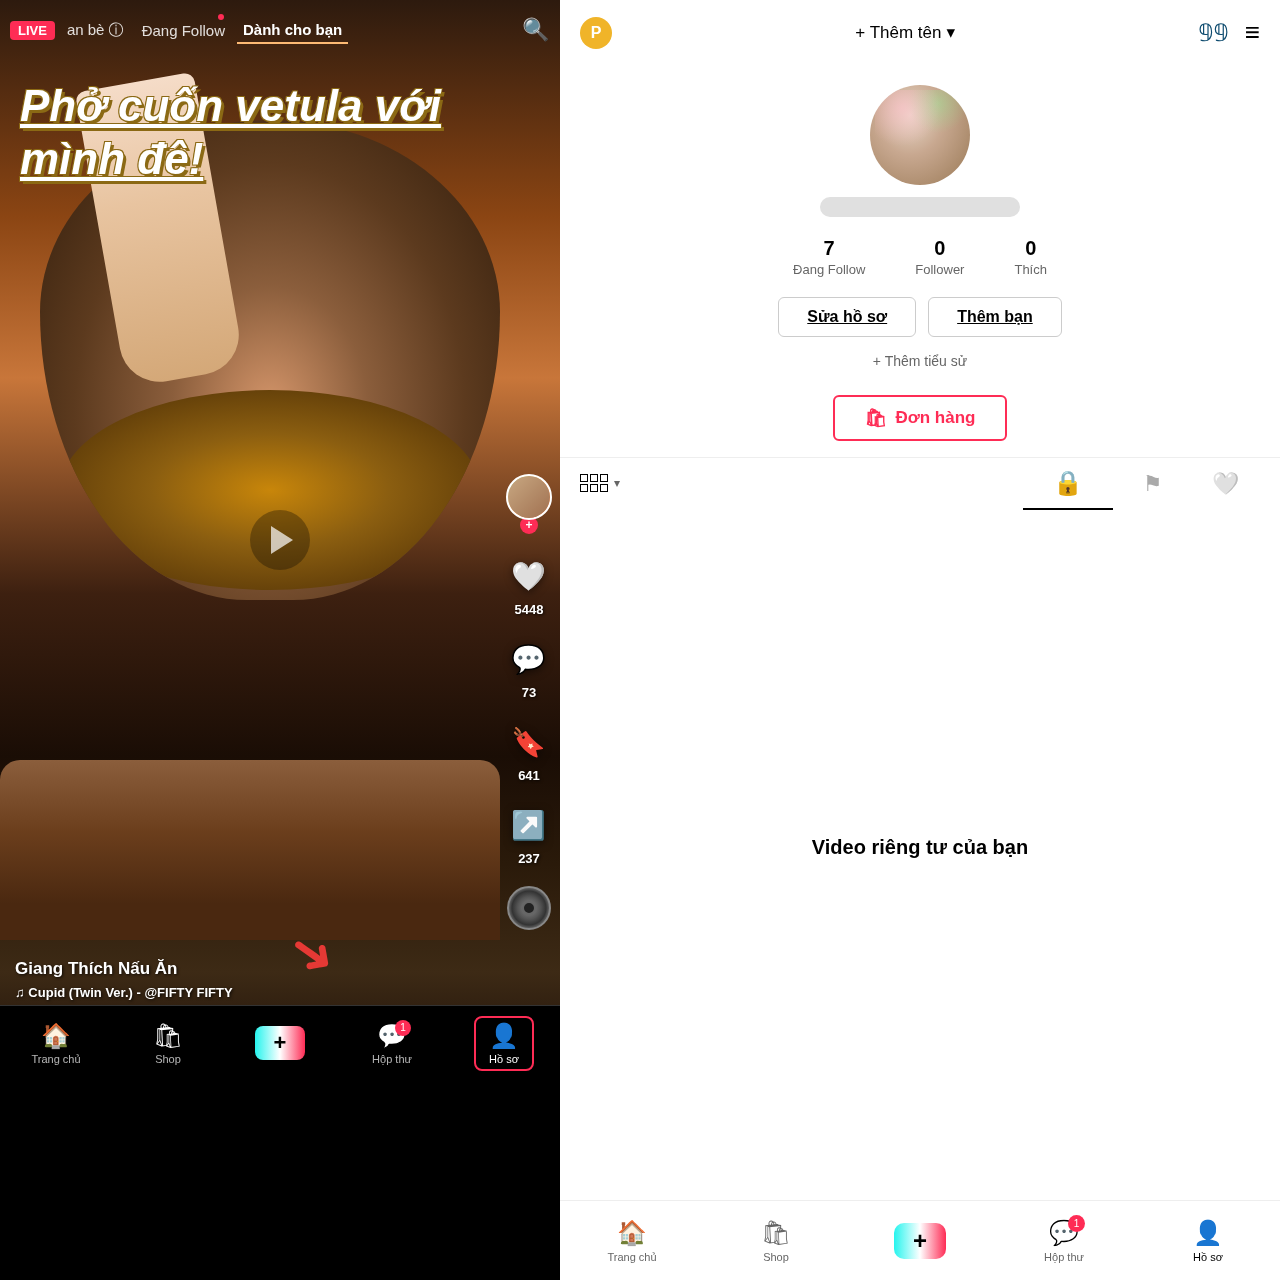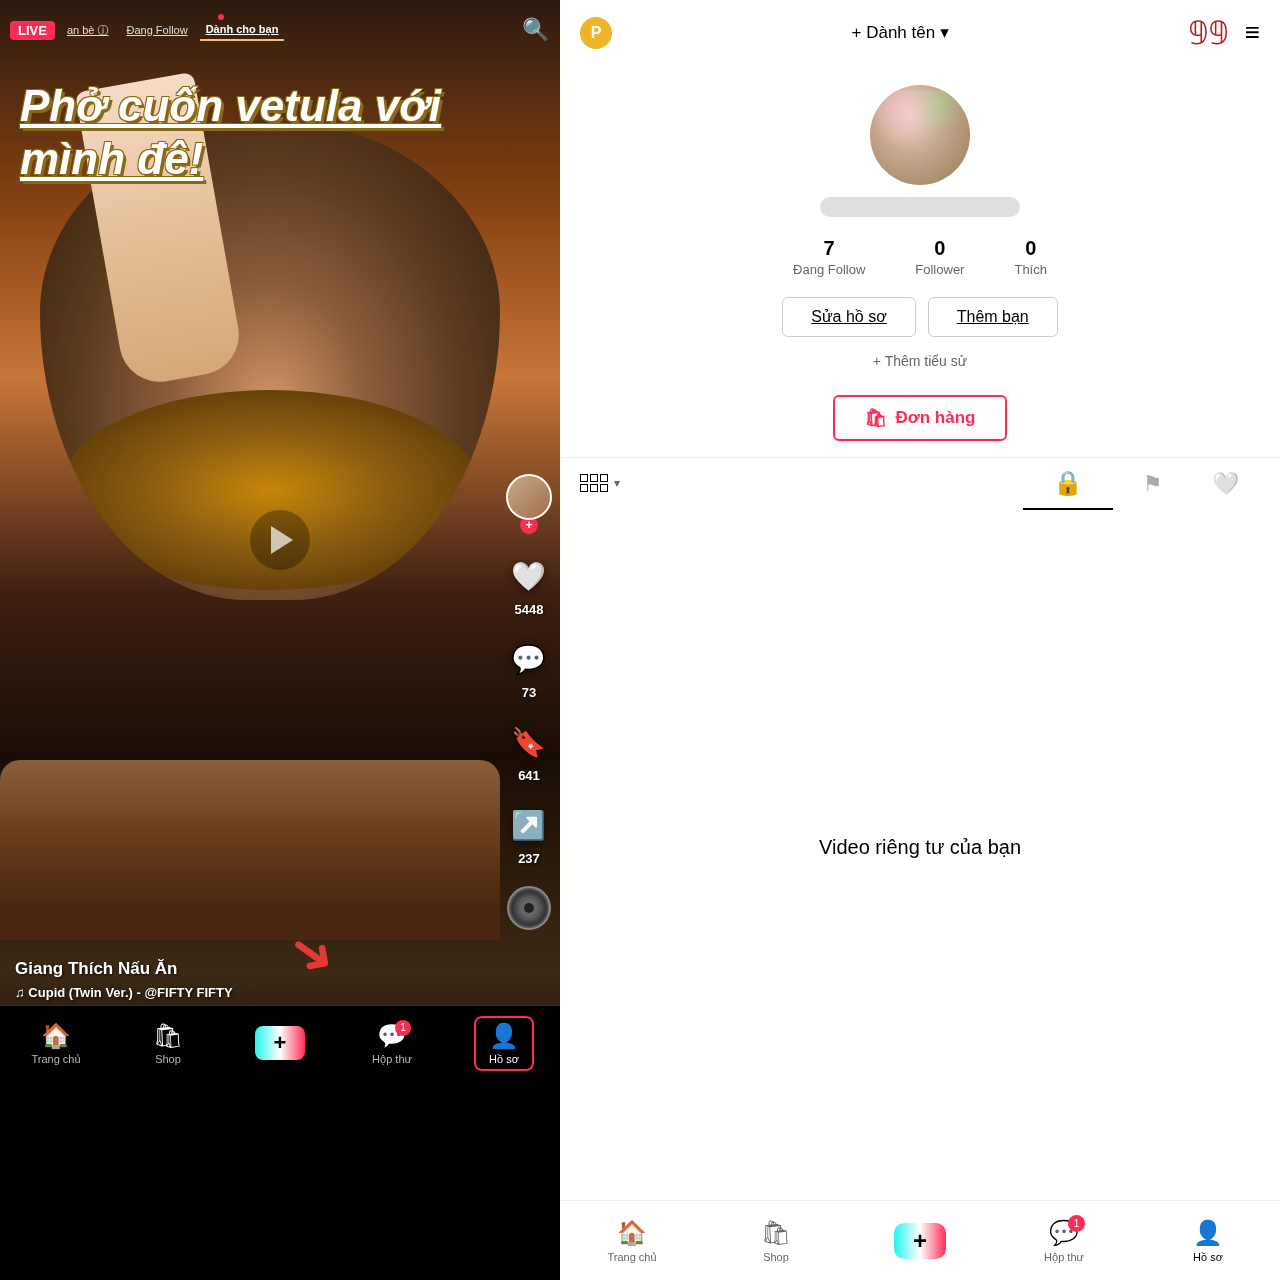--- a/index.html
+++ b/index.html
@@ -216,23 +216,22 @@
       background: #fe2c55;
       color: #fff;
       font-size: 13px;
       font-weight: 700;
       padding: 2px 8px;
       border-radius: 4px;
     }
 
     .nav-item {
       color: rgba(255,255,255,0.85);
-      font-size: 11px;
+      font-size: 15px;
       padding: 4px 6px;
-      text-decoration: underline;
     }
 
     .nav-item.active {
       color: #fff;
       font-weight: 700;
       border-bottom: 2px solid #fdba74;
     }
 
     .nav-dot {
       width: 6px;
@@ -382,22 +381,22 @@
       font-weight: 700;
     }
 
     .right-icons {
       display: flex;
       align-items: center;
       gap: 16px;
     }
 
     .icon-glasses {
-      font-size: 32px;
-      color: #b91c1c;
+      font-size: 24px;
+      color: #0c4a6e;
     }
 
     .icon-menu {
       font-size: 26px;
       color: #000;
     }
 
     
     .profile-section {
       display: flex;
@@ -470,21 +469,21 @@
       gap: 12px;
       margin-bottom: 16px;
     }
 
     .profile-btn {
       padding: 10px 28px;
       border: 1.5px solid #ccc;
       border-radius: 6px;
       background: #fff;
       font-size: 16px;
-      font-weight: 400;
+      font-weight: 700;
       color: #000;
       cursor: pointer;
       text-decoration: underline;
     }
 
     .add-bio-btn {
       font-size: 14px;
       color: #666;
       margin-bottom: 26px;
     }
@@ -570,21 +569,21 @@
       flex: 1;
       display: flex;
       flex-direction: column;
       align-items: center;
       justify-content: center;
       padding: 40px 60px;
     }
 
     .private-title {
       font-size: 20px;
-      font-weight: 400;
+      font-weight: 700;
       color: #000;
       margin-bottom: 14px;
     }
 
     .private-desc {
       font-size: 15px;
       color: #666;
       text-align: center;
       line-height: 1.6;
     }
@@ -783,21 +782,21 @@
       <span class="nav-tab-label">Hồ sơ</span>
     </div>
   </div>
 </div>
 
 <div class="right-panel">
 
   <div class="right-header">
     <div class="coin-icon">P</div>
     <div class="add-ten-btn">
-      <span>+ Dành tên</span>
+      <span>+ Thêm tên</span>
       <span>▾</span>
     </div>
     <div class="right-icons">
       <span class="icon-glasses">𝟡𝟡</span>
       <span class="icon-menu">≡</span>
     </div>
   </div>
 
   <div class="profile-section">
     <div class="profile-avatar">

